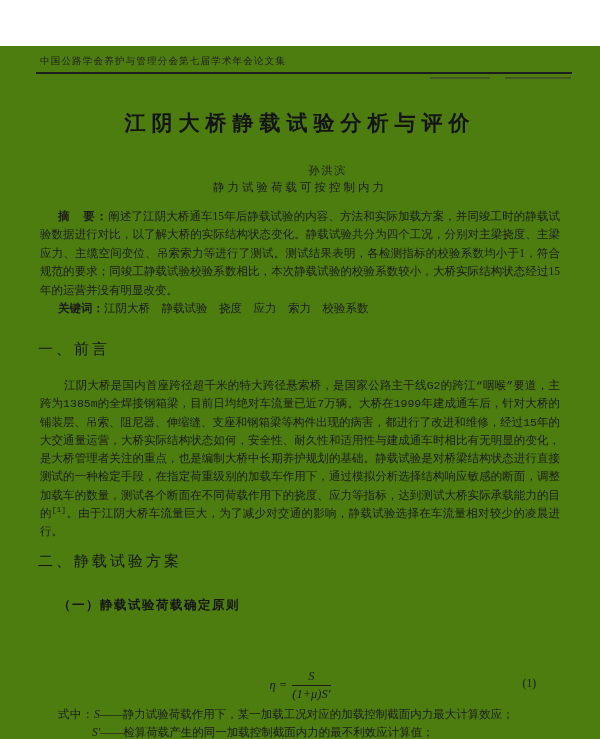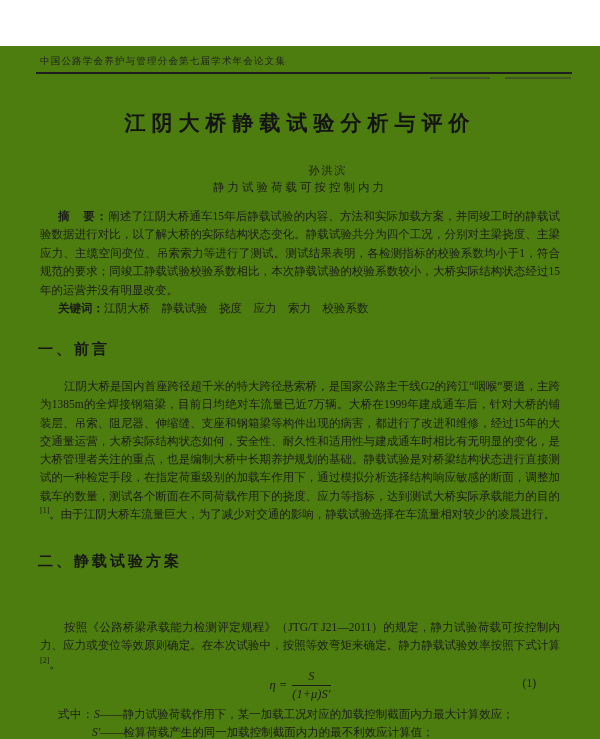--- a/index.html
+++ b/index.html
@@ -41,33 +41,33 @@
   }
   .abstract .lbl{font-weight:bold;letter-spacing:1px;}
   .keywords{
     position:absolute;top:255px;left:40px;width:520px;
     font-size:11.5px;margin:0;text-indent:18px;
   }
   .keywords .lbl{font-weight:bold;}
   .sec-heading{
     position:absolute;left:38px;
     font-family:"Liberation Sans","DejaVu Sans",sans-serif;
-    font-size:15px;font-weight:bold;letter-spacing:3px;color:#161616;
+    font-size:15px;font-weight:normal;letter-spacing:3px;color:#161616;
   }
   .sec1{top:294px;}
   .sec2{top:506px;}
   .sub-heading{
     position:absolute;top:551px;left:58px;
     font-family:"Liberation Sans","DejaVu Sans",sans-serif;
     font-size:12.5px;font-weight:bold;letter-spacing:1.5px;color:#161616;
   }
   .body-para{
     position:absolute;left:40px;width:520px;
     font-size:11.5px;line-height:18.3px;text-align:justify;
-    text-indent:24px;margin:0;
+    text-indent:24px;margin:0;font-family:Liberation Mono, monospace;
   }
   .preface-para{top:331px;}
   .principle-para{top:572px;}
   sup{font-size:8px;line-height:0;}
   .eq-row{
     position:absolute;top:614px;left:0;width:600px;height:50px;
     display:flex;justify-content:center;align-items:center;
   }
   .eq{
     font-style:italic;font-size:12.5px;
@@ -112,22 +112,22 @@
   <p class="abstract"><span class="lbl">摘　要：</span><span>阐述了江阴大桥通车15年后静载试验的内容、方法和实际加载方案，并同竣工时的静载试验数据进行对比，以了解大桥的实际结构状态变化。静载试验共分为四个工况，分别对主梁挠度、主梁应力、主缆空间变位、吊索索力等进行了测试。测试结果表明，各检测指标的校验系数均小于1，符合规范的要求；同竣工静载试验校验系数相比，本次静载试验的校验系数较小，大桥实际结构状态经过15年的运营并没有明显改变。</span></p>
 
   <p class="keywords"><span class="lbl">关键词：</span><span>江阴大桥　静载试验　挠度　应力　索力　校验系数</span></p>
 
   <div class="sec-heading sec1">一、前言</div>
 
   <p class="body-para preface-para"><span>江阴大桥是国内首座跨径超千米的特大跨径悬索桥，是国家公路主干线G2的跨江“咽喉”要道，主跨为1385m的全焊接钢箱梁，目前日均绝对车流量已近7万辆。大桥在1999年建成通车后，针对大桥的铺装层、吊索、阻尼器、伸缩缝、支座和钢箱梁等构件出现的病害，都进行了改进和维修，经过15年的大交通量运营，大桥实际结构状态如何，安全性、耐久性和适用性与建成通车时相比有无明显的变化，是大桥管理者关注的重点，也是编制大桥中长期养护规划的基础。静载试验是对桥梁结构状态进行直接测试的一种检定手段，在指定荷重级别的加载车作用下，通过模拟分析选择结构响应敏感的断面，调整加载车的数量，测试各个断面在不同荷载作用下的挠度、应力等指标，达到测试大桥实际承载能力的目的</span><sup>[1]</sup><span>。由于江阴大桥车流量巨大，为了减少对交通的影响，静载试验选择在车流量相对较少的凌晨进行。</span></p>
 
   <div class="sec-heading sec2">二、静载试验方案</div>
 
+  <div class="sub-heading">（一）静载试验荷载确定原则</div>
 
-  <p class="body-para principle-para"><span>按照《公路桥梁承载能力检测评定规程》（JTG/T J21—2011）的规定，静力试验荷载可按控制内力、应力或变位等效原则确定。在本次试验中，按照等效弯矩来确定。静力静载试验效率按照下式计算</span><sup>[2]</sup><span>。</span></p>
 
   <div class="eq-row">
     <span class="eq">
         <span>η =</span>
         <span class="frac">
           <span class="num">S</span>
           <span class="den">(1+μ)S′</span>
         </span>
       </span>
     <span class="eq-num">(1)</span>

